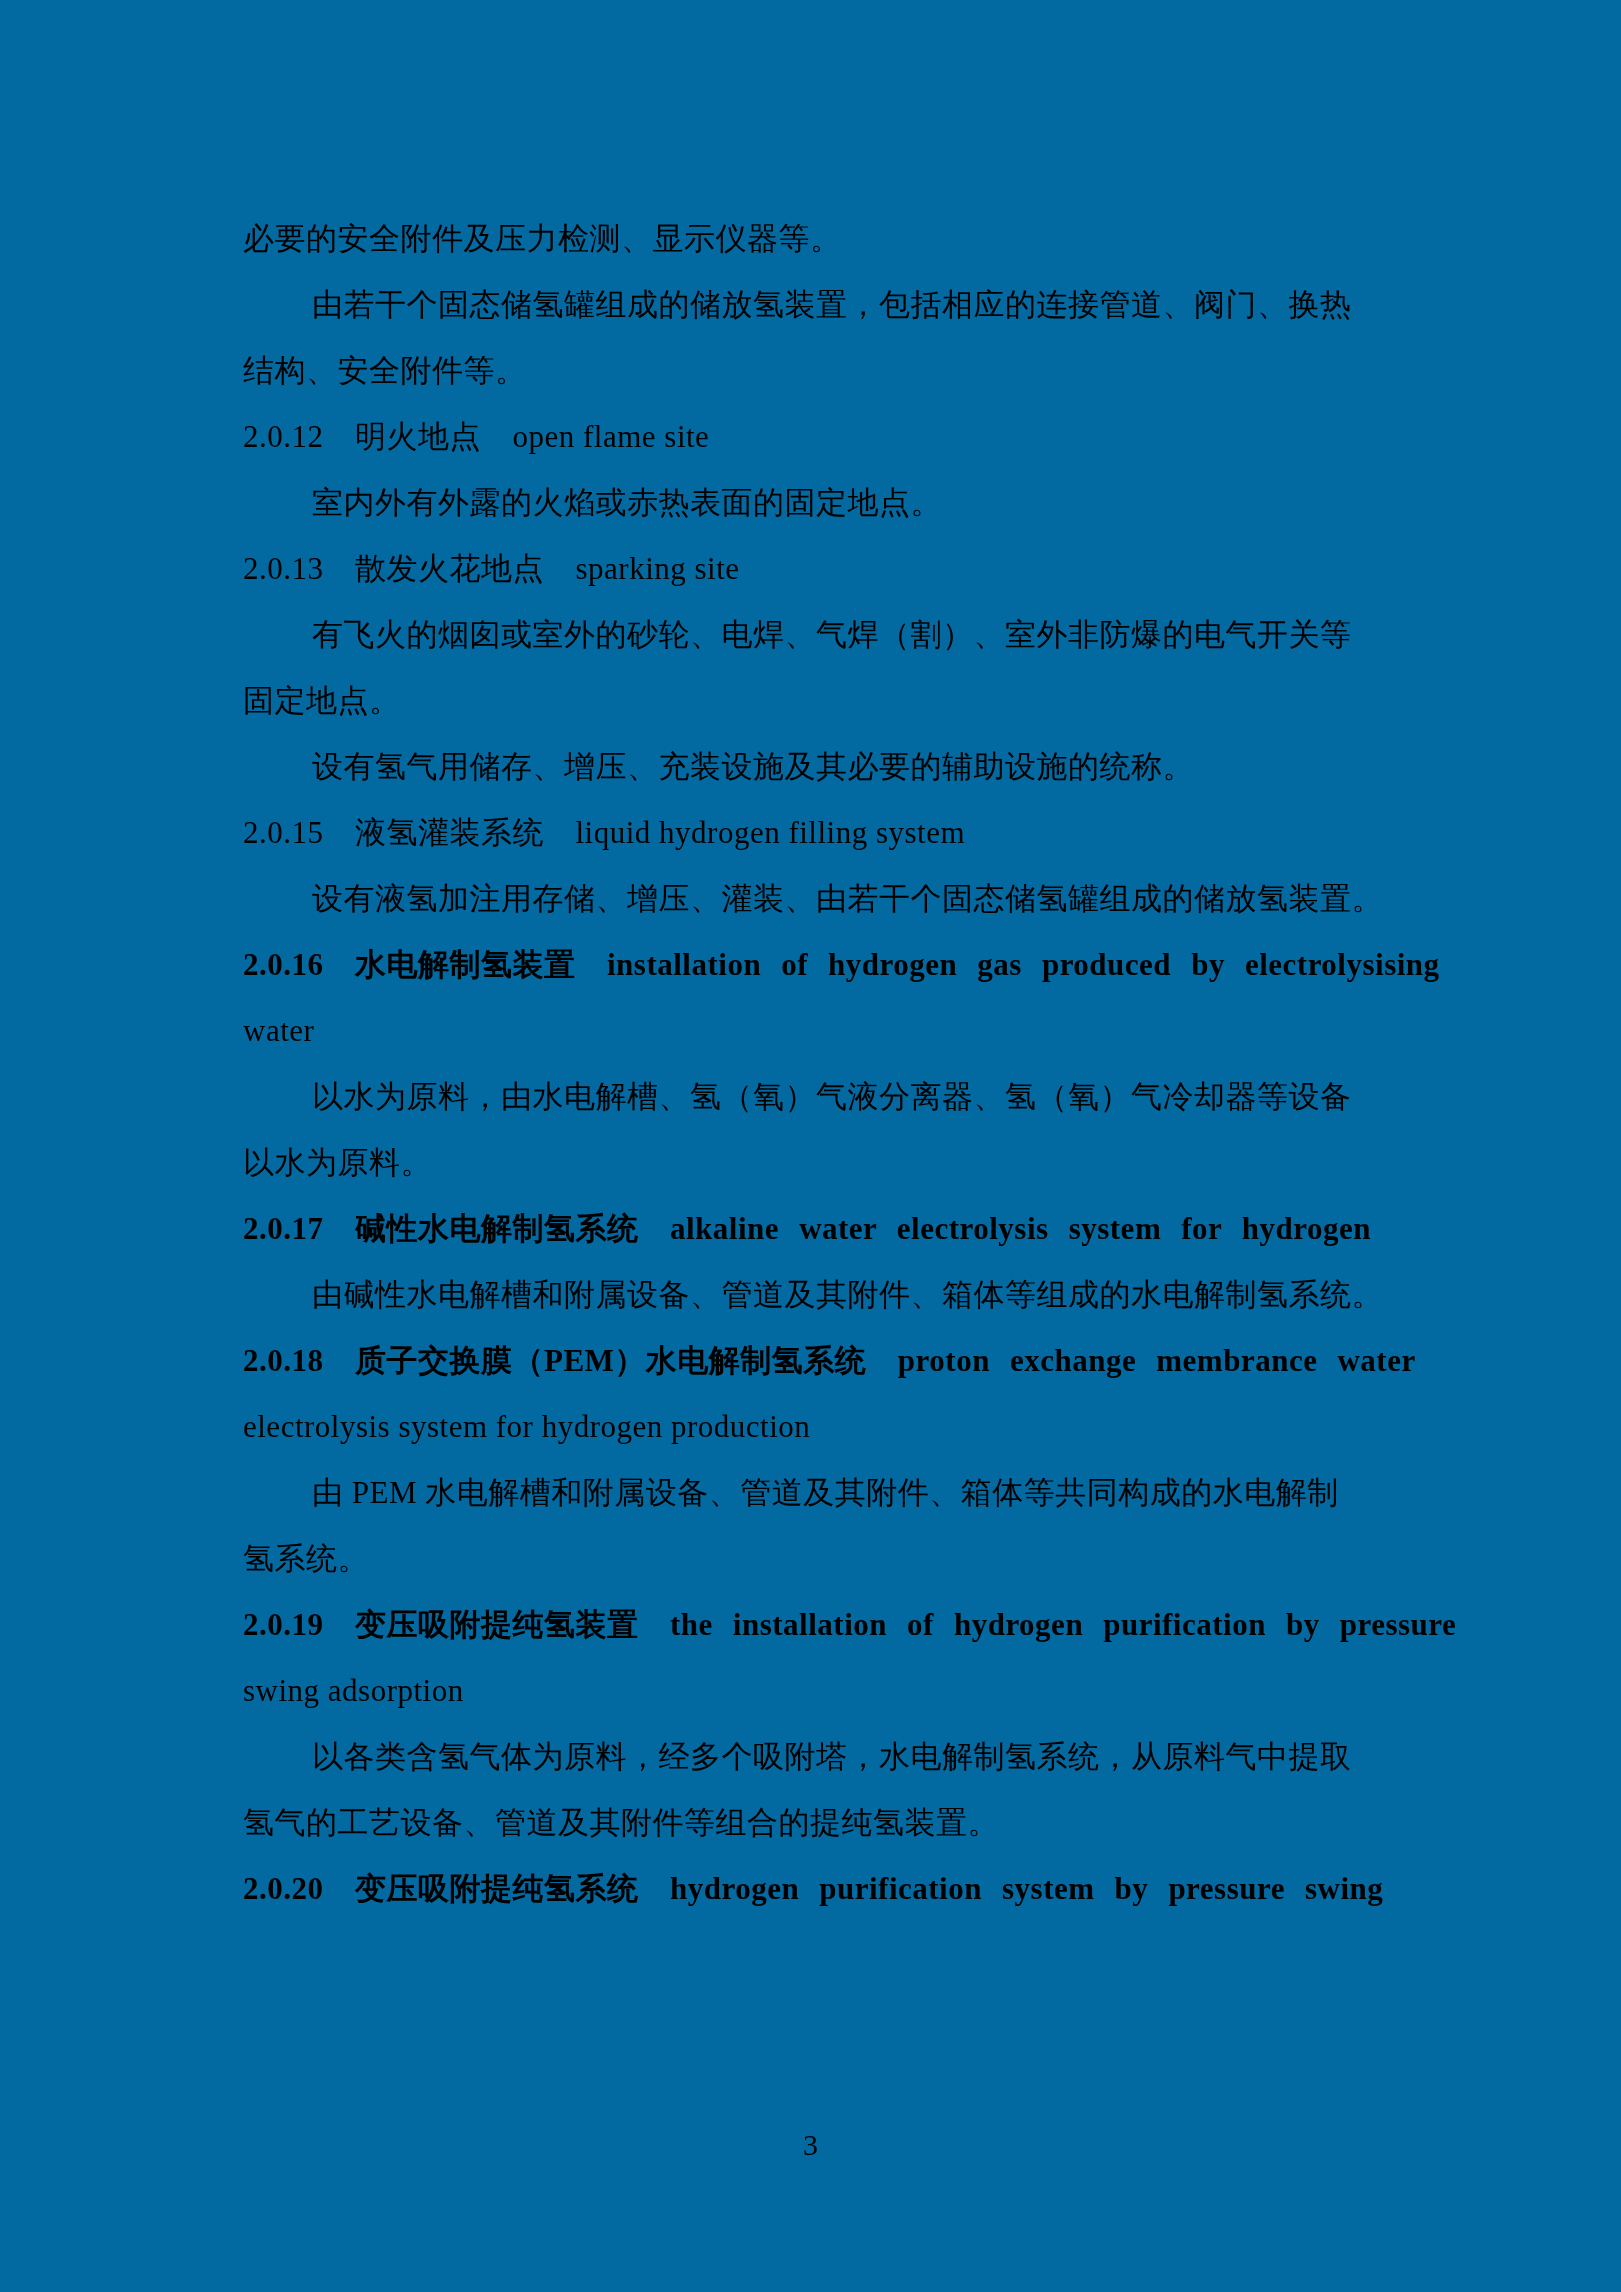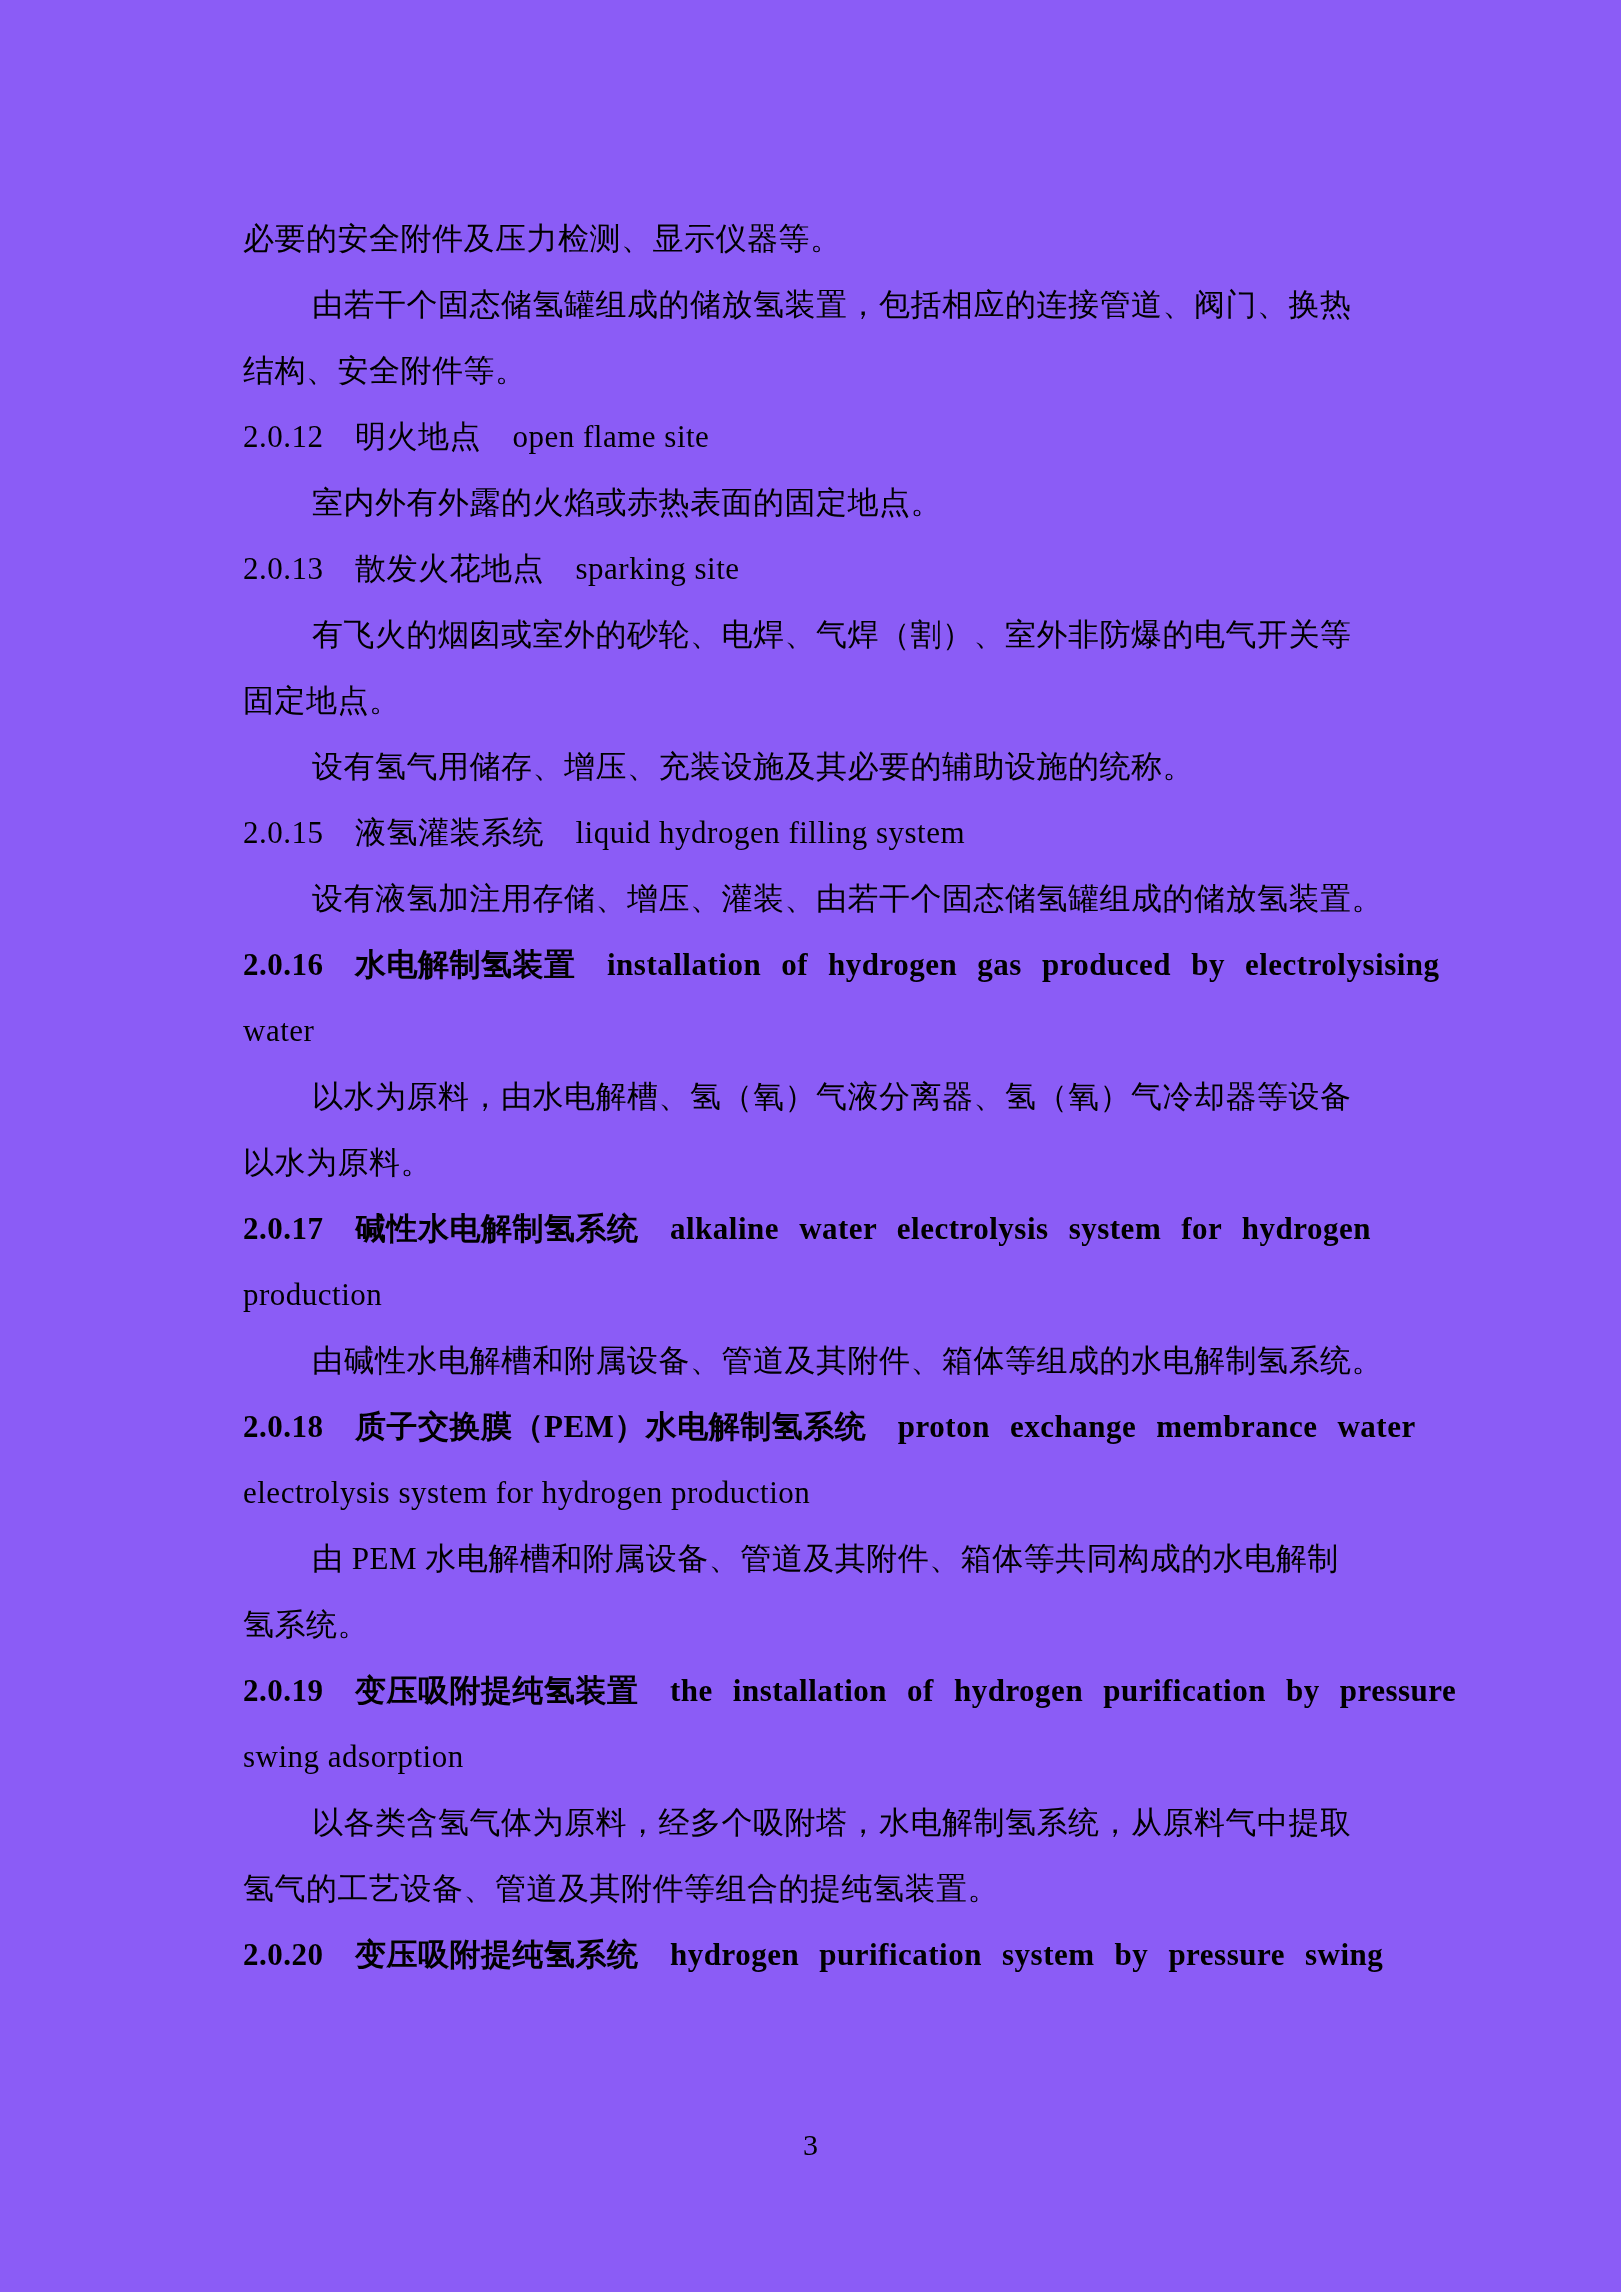--- a/index.html
+++ b/index.html
@@ -4,21 +4,21 @@
 <style>
   html, body {
     margin: 0;
     padding: 0;
     background: #ffffff;
   }
   .page {
     position: relative;
     width: 1621px;
     height: 2293px;
-    background: #8b5cf6;
+    background: #0369a1;
     color: #000000;
     font-family: "Liberation Serif", "DejaVu Serif", serif;
     overflow: hidden;
   }
   .content {
     position: absolute;
     left: 243px;
     top: 206px;
     width: 1143px;
   }
@@ -64,21 +64,20 @@
     <div class="ln ind">有飞火的烟囱或室外的砂轮、电焊、气焊（割）、室外非防爆的电气开关等</div>
     <div class="ln">固定地点。</div>
     <div class="ln ind">设有氢气用储存、增压、充装设施及其必要的辅助设施的统称。</div>
     <div class="ln term">2.0.15　液氢灌装系统　liquid hydrogen filling system</div>
     <div class="ln ind">设有液氢加注用存储、增压、灌装、由若干个固态储氢罐组成的储放氢装置。</div>
     <div class="ln term wsp">2.0.16　水电解制氢装置　installation of hydrogen gas produced by electrolysising</div>
     <div class="ln">water</div>
     <div class="ln ind">以水为原料，由水电解槽、氢（氧）气液分离器、氢（氧）气冷却器等设备</div>
     <div class="ln">以水为原料。</div>
     <div class="ln term wsp">2.0.17　碱性水电解制氢系统　alkaline water electrolysis system for hydrogen</div>
-    <div class="ln">production</div>
     <div class="ln ind">由碱性水电解槽和附属设备、管道及其附件、箱体等组成的水电解制氢系统。</div>
     <div class="ln term wsp">2.0.18　质子交换膜（PEM）水电解制氢系统　proton exchange membrance water</div>
     <div class="ln">electrolysis system for hydrogen production</div>
     <div class="ln ind">由 PEM 水电解槽和附属设备、管道及其附件、箱体等共同构成的水电解制</div>
     <div class="ln">氢系统。</div>
     <div class="ln term wsp">2.0.19　变压吸附提纯氢装置　the installation of hydrogen purification by pressure</div>
     <div class="ln">swing adsorption</div>
     <div class="ln ind">以各类含氢气体为原料，经多个吸附塔，水电解制氢系统，从原料气中提取</div>
     <div class="ln">氢气的工艺设备、管道及其附件等组合的提纯氢装置。</div>
     <div class="ln term wsp">2.0.20　变压吸附提纯氢系统　hydrogen purification system by pressure swing</div>

